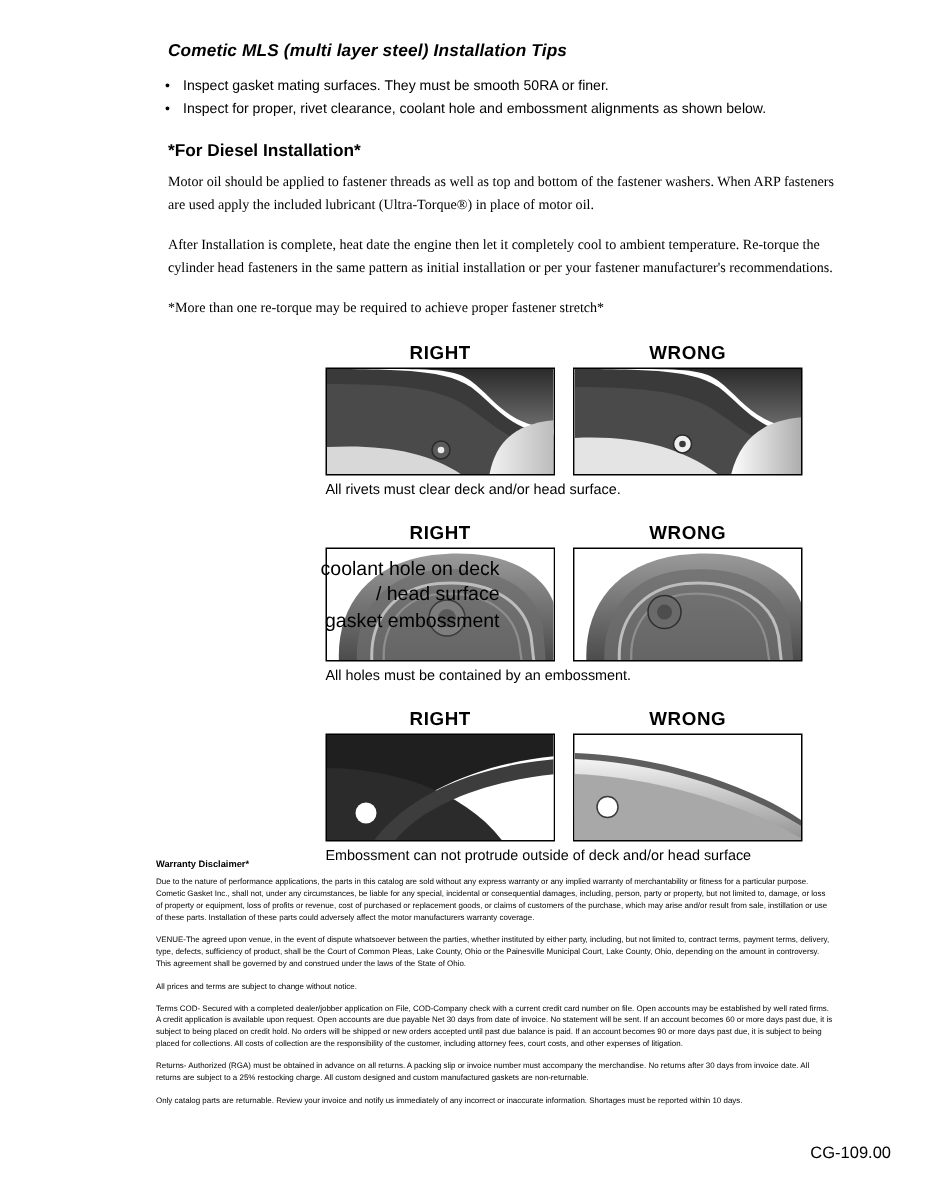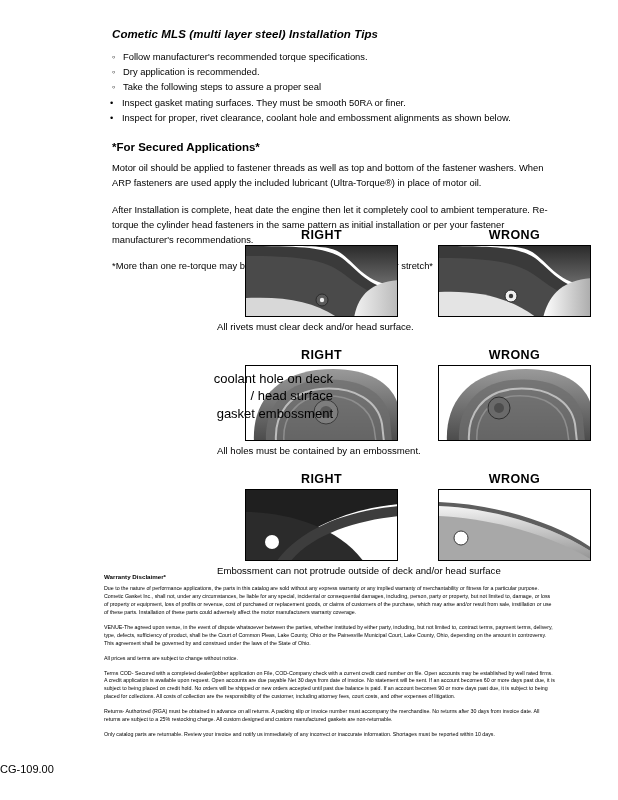--- a/index.html
+++ b/index.html
@@ -74,20 +74,21 @@
   }
   h2.section {
     font-size: 11.5px;
     font-weight: bold;
     margin: 16px 0 8px 8px;
   }
   p.para {
     font-size: 9.4px;
     line-height: 1.58;
     margin: 0 0 12px 8px;
+    font-family: Liberation Serif, serif;
   }
   p.para.tight { margin-bottom: 0; }
 
   
   .figures {
     position: absolute;
     left: 104px;
     top: 228px;
     width: 470px;
   }
@@ -99,21 +100,21 @@
     font-size: 12.5px;
     font-weight: bold;
     text-align: center;
     letter-spacing: 0.4px;
     margin-bottom: 3px;
   }
   .panel-pair {
     display: flex;
     gap: 12px;
   }
-  .panel-col { width: 153px; margin-left: 28px; }
+  .panel-col { width: 153px; }
   .panel {
     width: 153px;
     height: 72px;
     border: 1px solid #000;
     box-sizing: border-box;
     overflow: hidden;
     background: #fff;
   }
   .panel.tall { height: 76px; }
   .cap {
@@ -162,43 +163,39 @@
     font-size: 5.3px;
     line-height: 1.5;
     margin: 0 0 7px 0;
     text-align: left;
   }
   .docnum {
     position: absolute;
     left: 0;
     top: 763px;
     width: 594px;
+    text-align: right;
     font-size: 11px;
     font-weight: normal;
   }
 </style>
 </head>
 <body>
 
 <div class="page">
 
   <div class="content">
     <h1 class="title">Cometic MLS (multi layer steel) Installation Tips</h1>
 
-    <ul class="bullets">
-      <li>Follow manufacturer's recommended torque specifications.</li>
-      <li>Dry application is recommended.</li>
-      <li>Take the following steps to assure a proper seal</li>
-    </ul>
     <ul class="subbullets">
       <li>Inspect gasket mating surfaces.  They must be smooth 50RA or finer.</li>
       <li>Inspect for proper, rivet clearance, coolant hole and embossment alignments as shown below.</li>
     </ul>
 
-    <h2 class="section">*For Secured Applications*</h2>
+    <h2 class="section">*For Diesel Installation*</h2>
     <p class="para">Motor oil should be applied to fastener threads as well as top and bottom of the fastener washers.  When ARP fasteners are used apply the included lubricant (Ultra-Torque®) in place of motor oil.</p>
     <p class="para">After Installation is complete, heat date the engine then let it completely cool to ambient temperature. Re-torque the cylinder head fasteners in the same pattern as initial installation or per your fastener manufacturer's recommendations.</p>
     <p class="para tight">*More than one re-torque may be required to achieve proper fastener stretch*</p>
   </div>
 
   <div class="figures">
 
     <div class="fig-row row1">
       <div class="panel-pair">
         <div class="panel-col">

